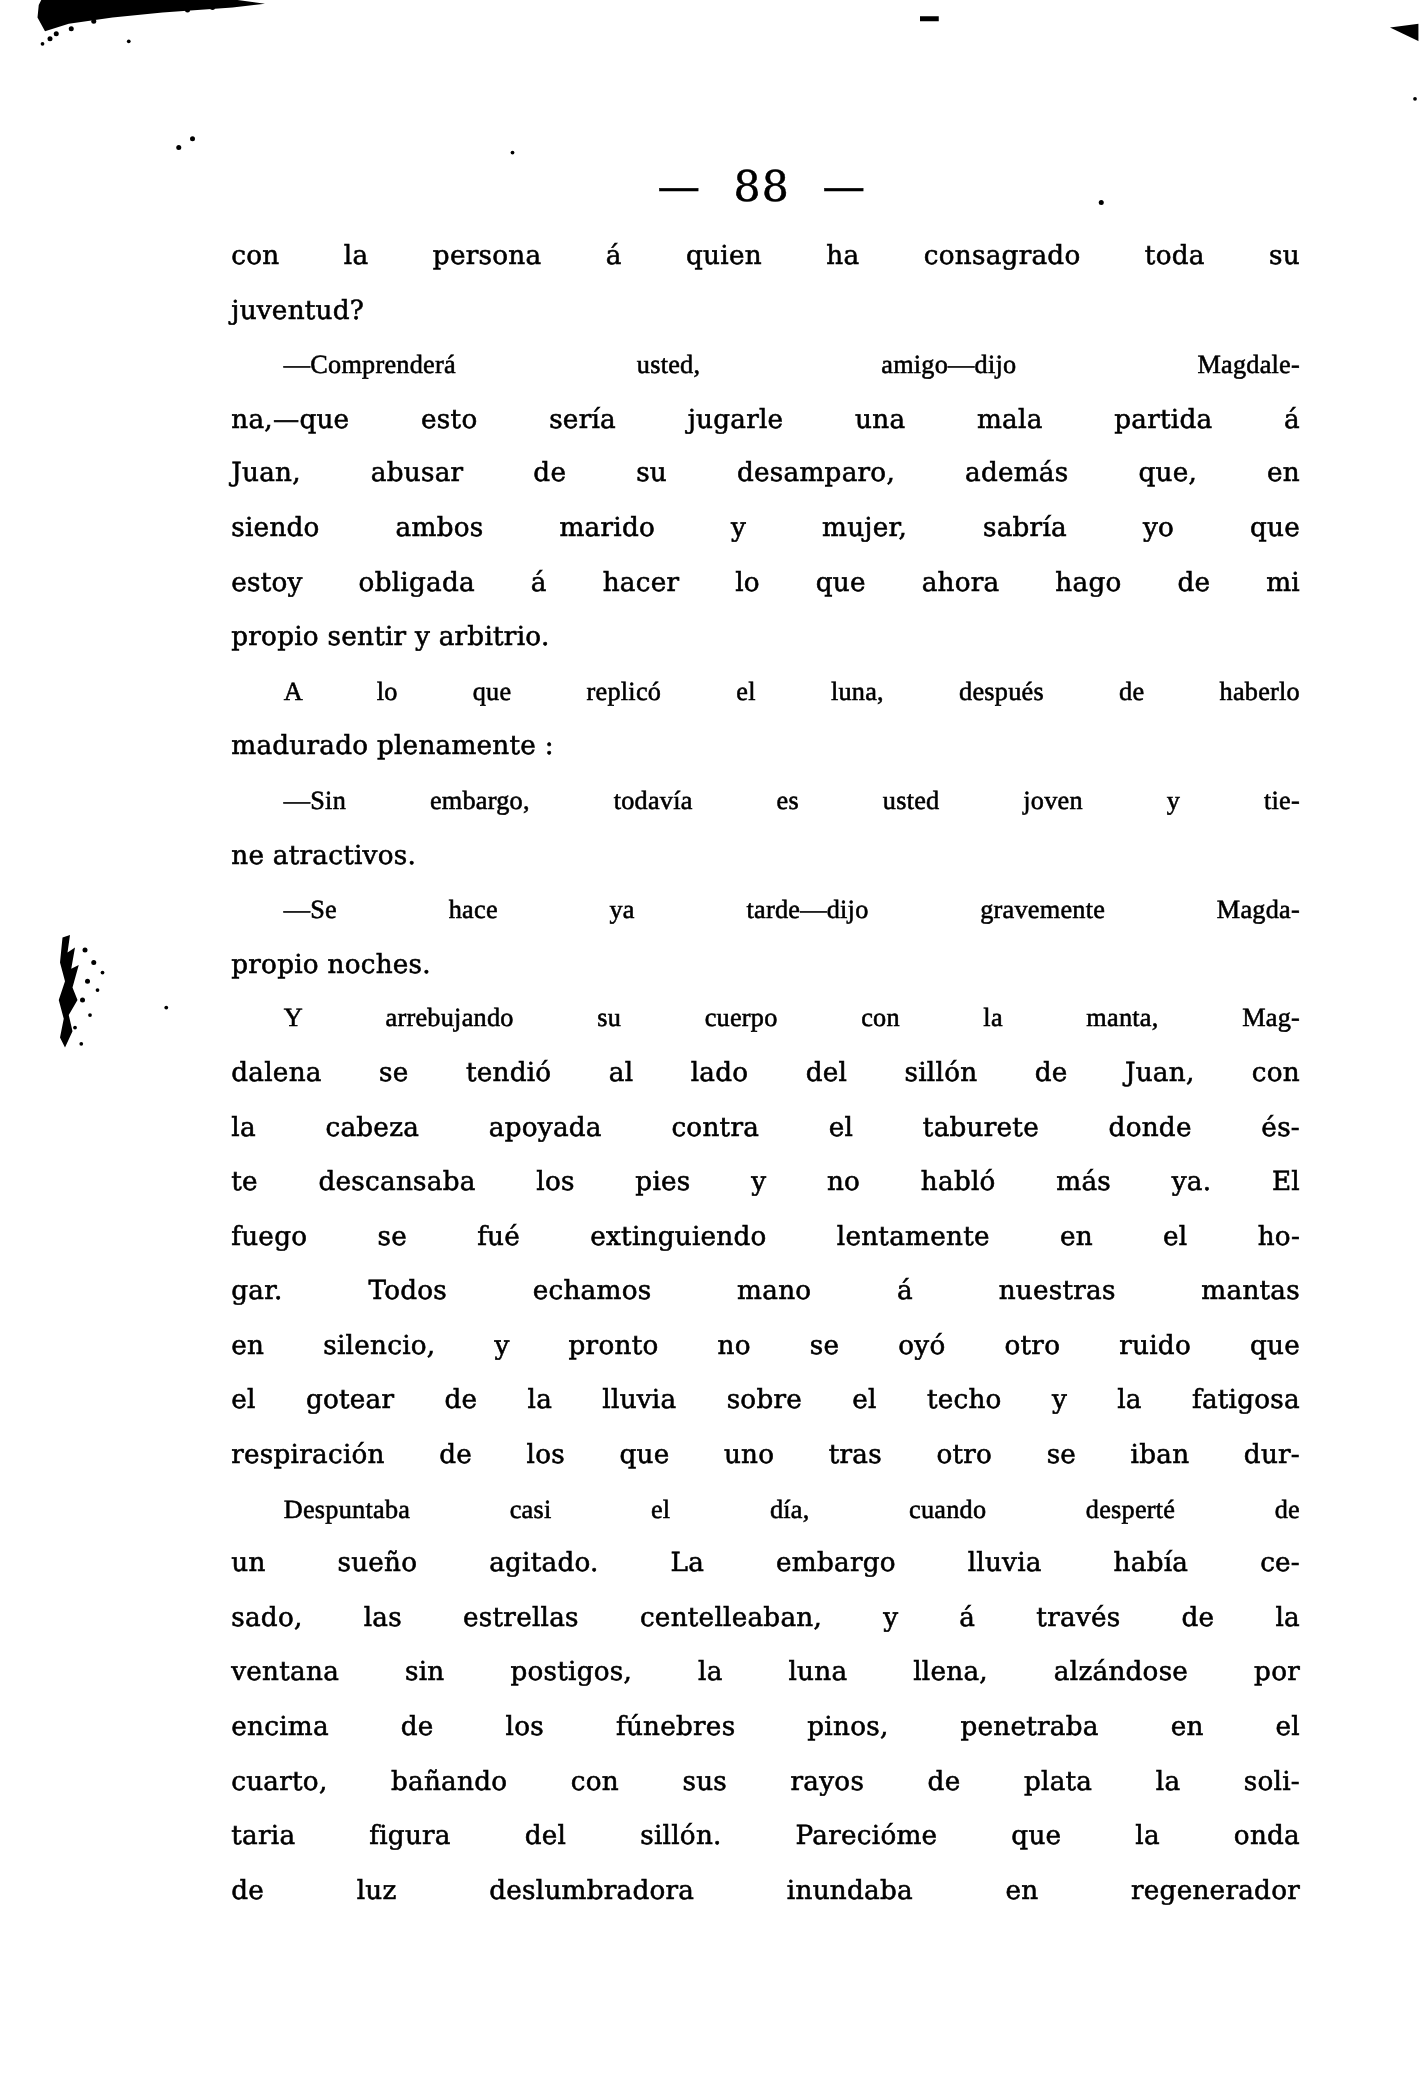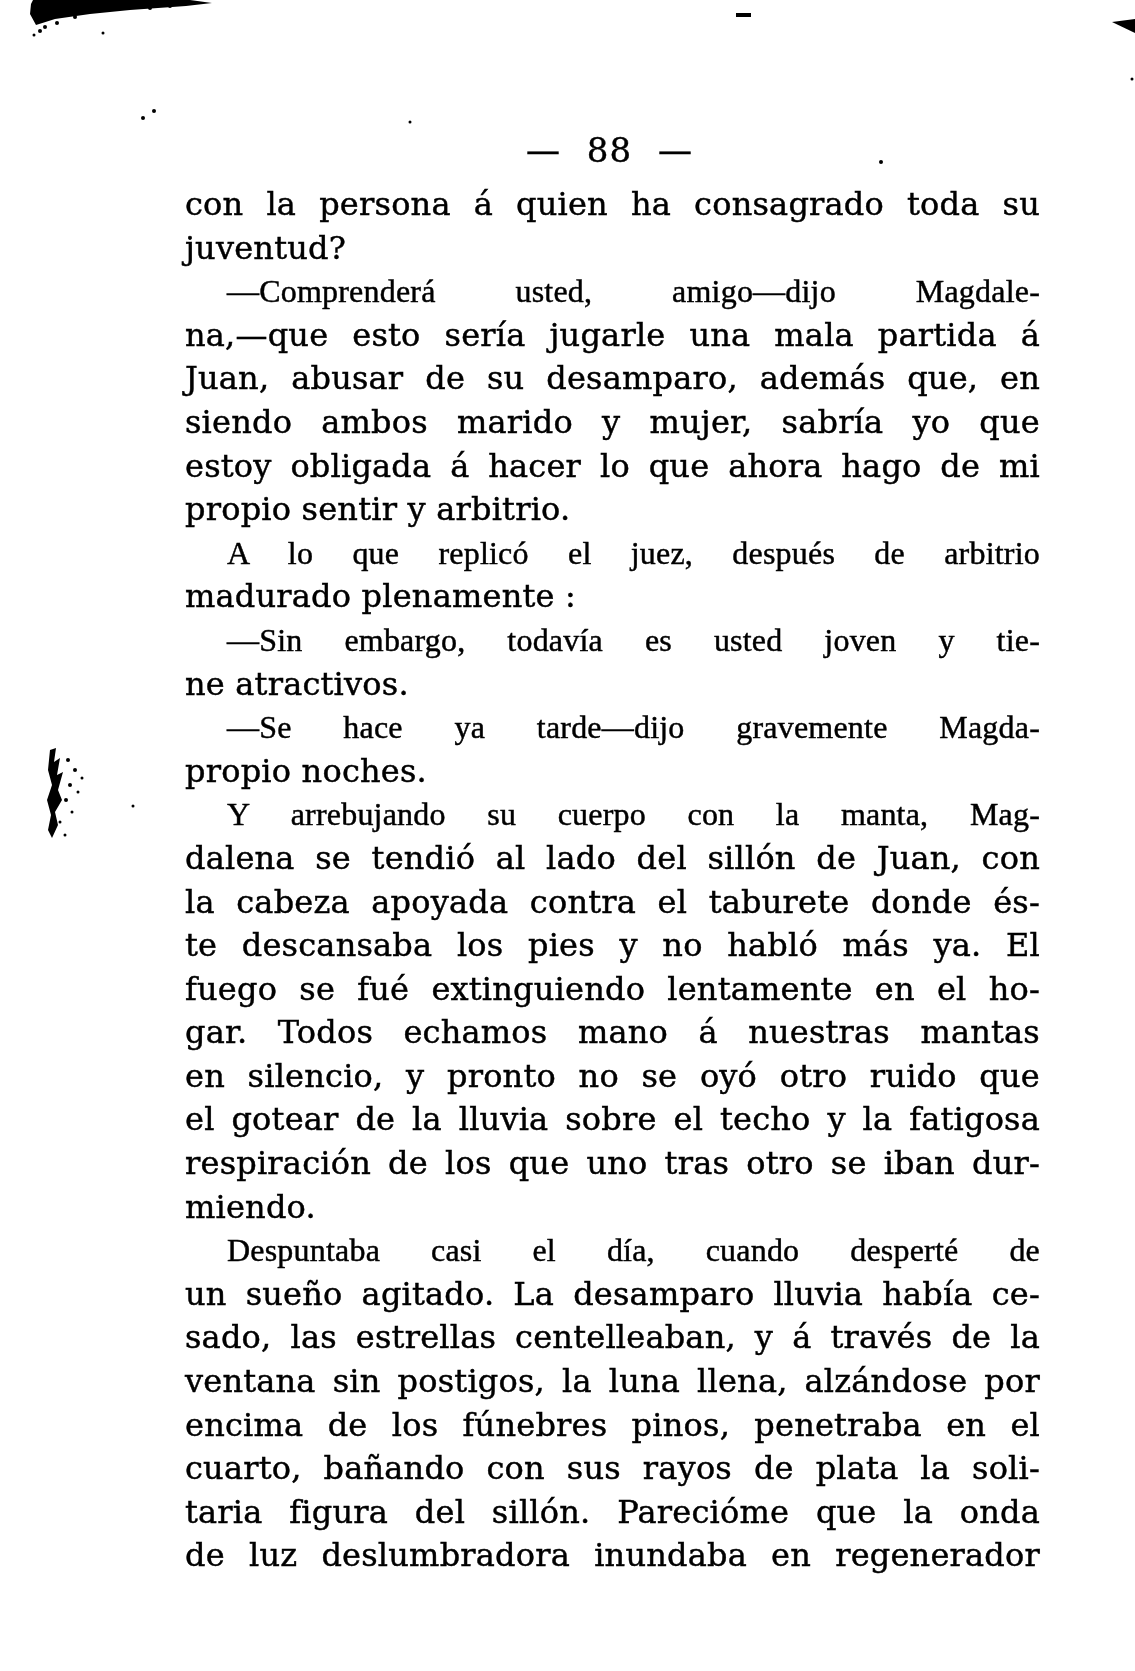--- a/index.html
+++ b/index.html
@@ -34,21 +34,21 @@
   }
   .body-text {
     position: absolute;
     left: 185px;
     top: 183px;
     width: 855px;
   }
   .line {
     height: 43.6px;
     line-height: 43.6px;
-    font-size: 32px;
+    font-size: 21px;
     white-space: nowrap;
     text-align: justify;
     text-align-last: justify;
     -webkit-text-stroke: 0.45px #000;
     letter-spacing: 0.2px;
   }
   .line.end {
     text-align: right;
     text-align-last: left;
   }
@@ -72,38 +72,37 @@
 
   <div class="body-text">
     <div class="line">con la persona á quien ha consagrado toda su</div>
     <div class="line end">juventud?</div>
     <div class="line indent">—Comprenderá usted, amigo—dijo Magdale-</div>
     <div class="line">na,—que esto sería jugarle una mala partida á</div>
     <div class="line">Juan, abusar de su desamparo, además que, en</div>
     <div class="line">siendo ambos marido y mujer, sabría yo que</div>
     <div class="line">estoy obligada á hacer lo que ahora hago de mi</div>
     <div class="line end">propio sentir y arbitrio.</div>
-    <div class="line indent">A lo que replicó el juez, después de arbitrio</div>
+    <div class="line indent">A lo que replicó el luna, después de haberlo</div>
     <div class="line end">madurado plenamente :</div>
     <div class="line indent">—Sin embargo, todavía es usted joven y tie-</div>
     <div class="line end">ne atractivos.</div>
     <div class="line indent">—Se hace ya tarde—dijo gravemente Magda-</div>
     <div class="line end">propio noches.</div>
     <div class="line indent">Y arrebujando su cuerpo con la manta, Mag-</div>
     <div class="line">dalena se tendió al lado del sillón de Juan, con</div>
     <div class="line">la cabeza apoyada contra el taburete donde és-</div>
     <div class="line">te descansaba los pies y no habló más ya. El</div>
     <div class="line">fuego se fué extinguiendo lentamente en el ho-</div>
     <div class="line">gar. Todos echamos mano á nuestras mantas</div>
     <div class="line">en silencio, y pronto no se oyó otro ruido que</div>
     <div class="line">el gotear de la lluvia sobre el techo y la fatigosa</div>
     <div class="line">respiración de los que uno tras otro se iban dur-</div>
-    <div class="line end">miendo.</div>
     <div class="line indent">Despuntaba casi el día, cuando desperté de</div>
-    <div class="line">un sueño agitado. La desamparo lluvia había ce-</div>
+    <div class="line">un sueño agitado. La embargo lluvia había ce-</div>
     <div class="line">sado, las estrellas centelleaban, y á través de la</div>
     <div class="line">ventana sin postigos, la luna llena, alzándose por</div>
     <div class="line">encima de los fúnebres pinos, penetraba en el</div>
     <div class="line">cuarto, bañando con sus rayos de plata la soli-</div>
     <div class="line">taria figura del sillón. Parecióme que la onda</div>
     <div class="line">de luz deslumbradora inundaba en regenerador</div>
   </div>
 
   <svg class="artifacts" width="1135" height="1671" viewBox="0 0 1135 1671" xmlns="http://www.w3.org/2000/svg">
 

